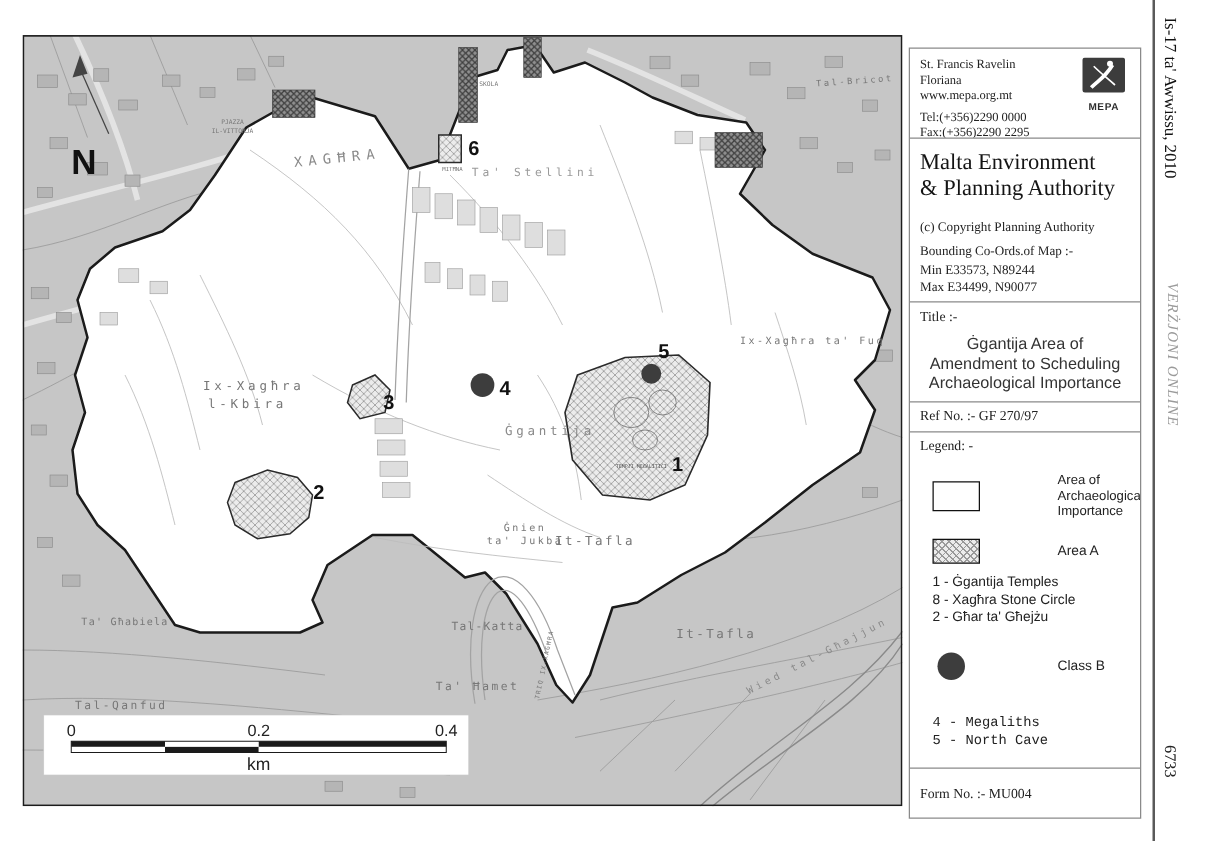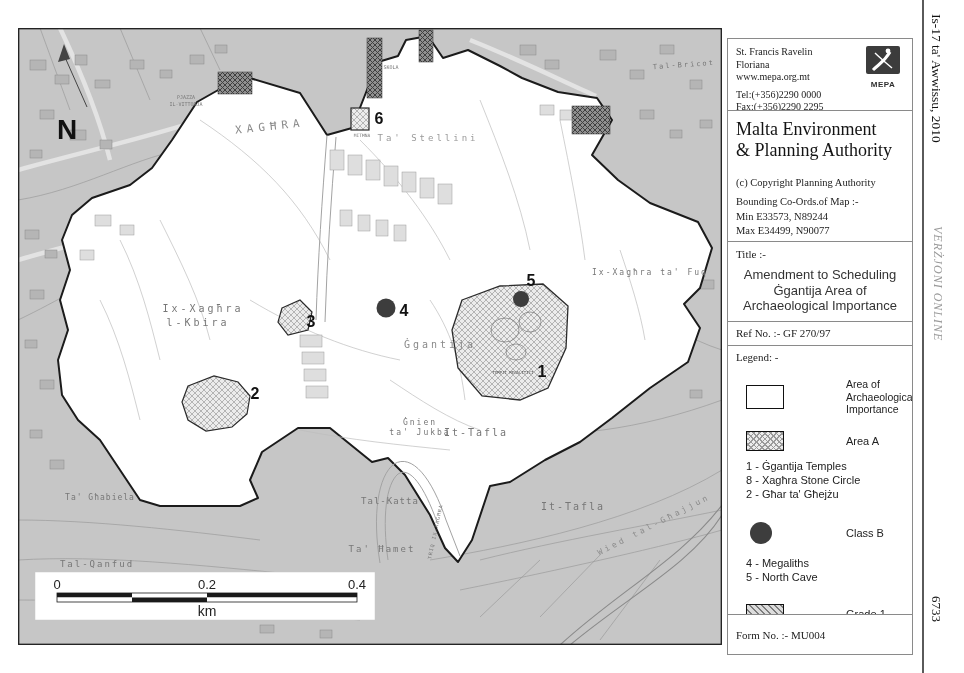--- a/index.html
+++ b/index.html
@@ -282,22 +282,22 @@
       </div>
       <div class="copyright">(c) Copyright Planning Authority</div>
       <div class="bounding-h">Bounding Co-Ords.of Map :-</div>
       <div class="bounding">Min E33573, N89244</div>
       <div class="bounding">Max E34499, N90077</div>
     </div>
 
     <div class="sec sec-title">
       <div class="small-serif">Title :-</div>
       <div class="doc-title">
+        <div>Ġgantija Area of</div>
         <div>Amendment to Scheduling</div>
-        <div>Ġgantija Area of</div>
         <div>Archaeological Importance</div>
       </div>
     </div>
 
     <div class="sec sec-ref">
       <div class="small-serif">Ref No. :- GF 270/97</div>
     </div>
 
     <div class="sec sec-legend">
       <div class="small-serif">Legend: -</div>
@@ -317,21 +317,21 @@
       <div class="lg-items">
         <div>1 - Ġgantija Temples</div>
         <div>8 - Xagħra Stone Circle</div>
         <div>2 - Għar ta' Għejżu</div>
       </div>
 
       <div class="lg-row" style="margin-top:20px;">
         <span class="swatch swatch-classb"></span>
         <span class="lg-label" style="margin-left:26px;">Class B</span>
       </div>
-      <div class="lg-items" style="margin-top:12px;">
+      <div class="lg-items" style="margin-top:28px;font-family:Liberation Mono, monospace;">
         <div>4 - Megaliths</div>
         <div>5 - North Cave</div>
       </div>
 
       <div class="lg-row" style="margin-top:20px;">
         <span class="swatch swatch-grade1"></span>
         <span class="lg-label">Grade 1</span>
       </div>
 
     </div>

